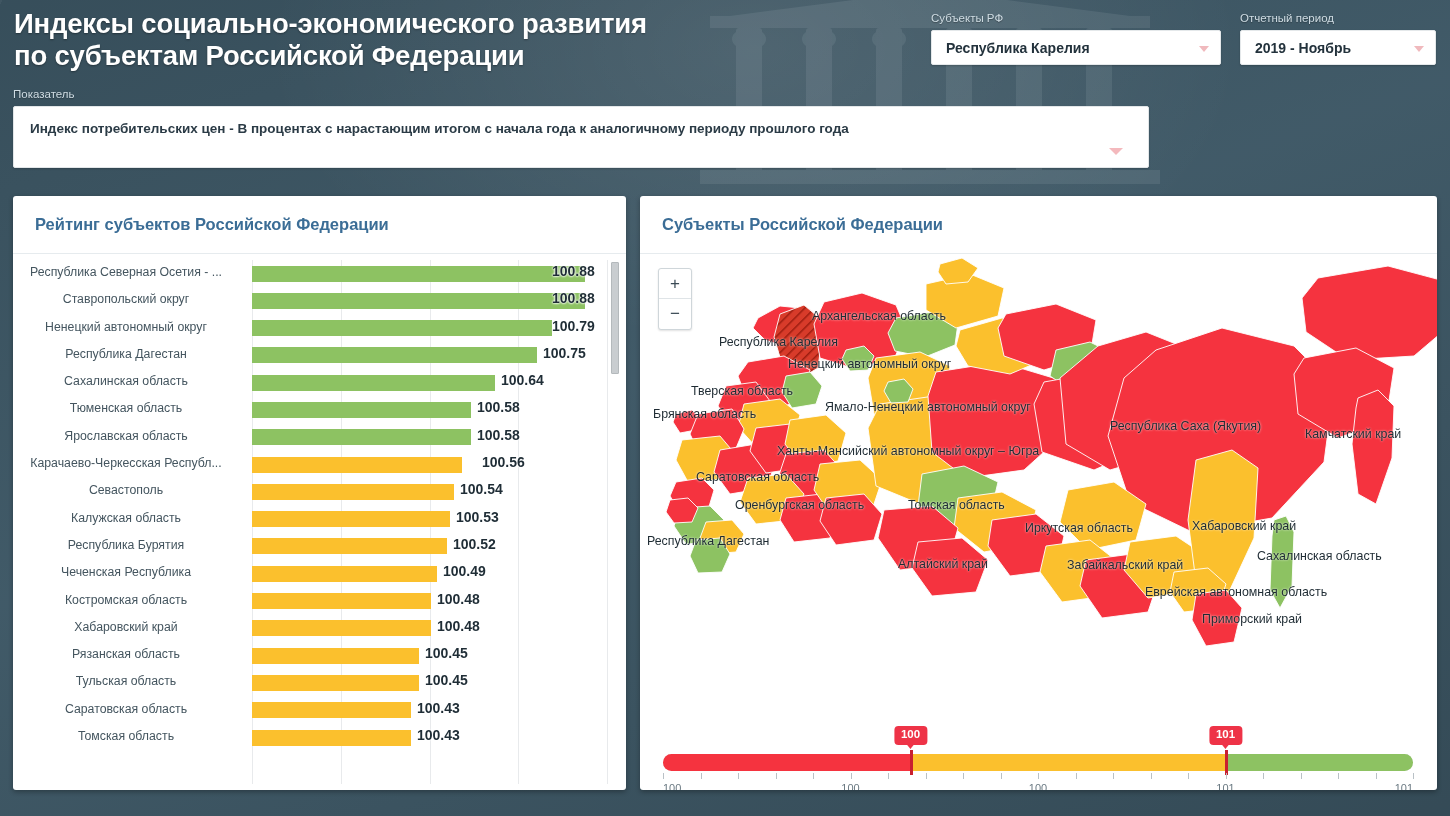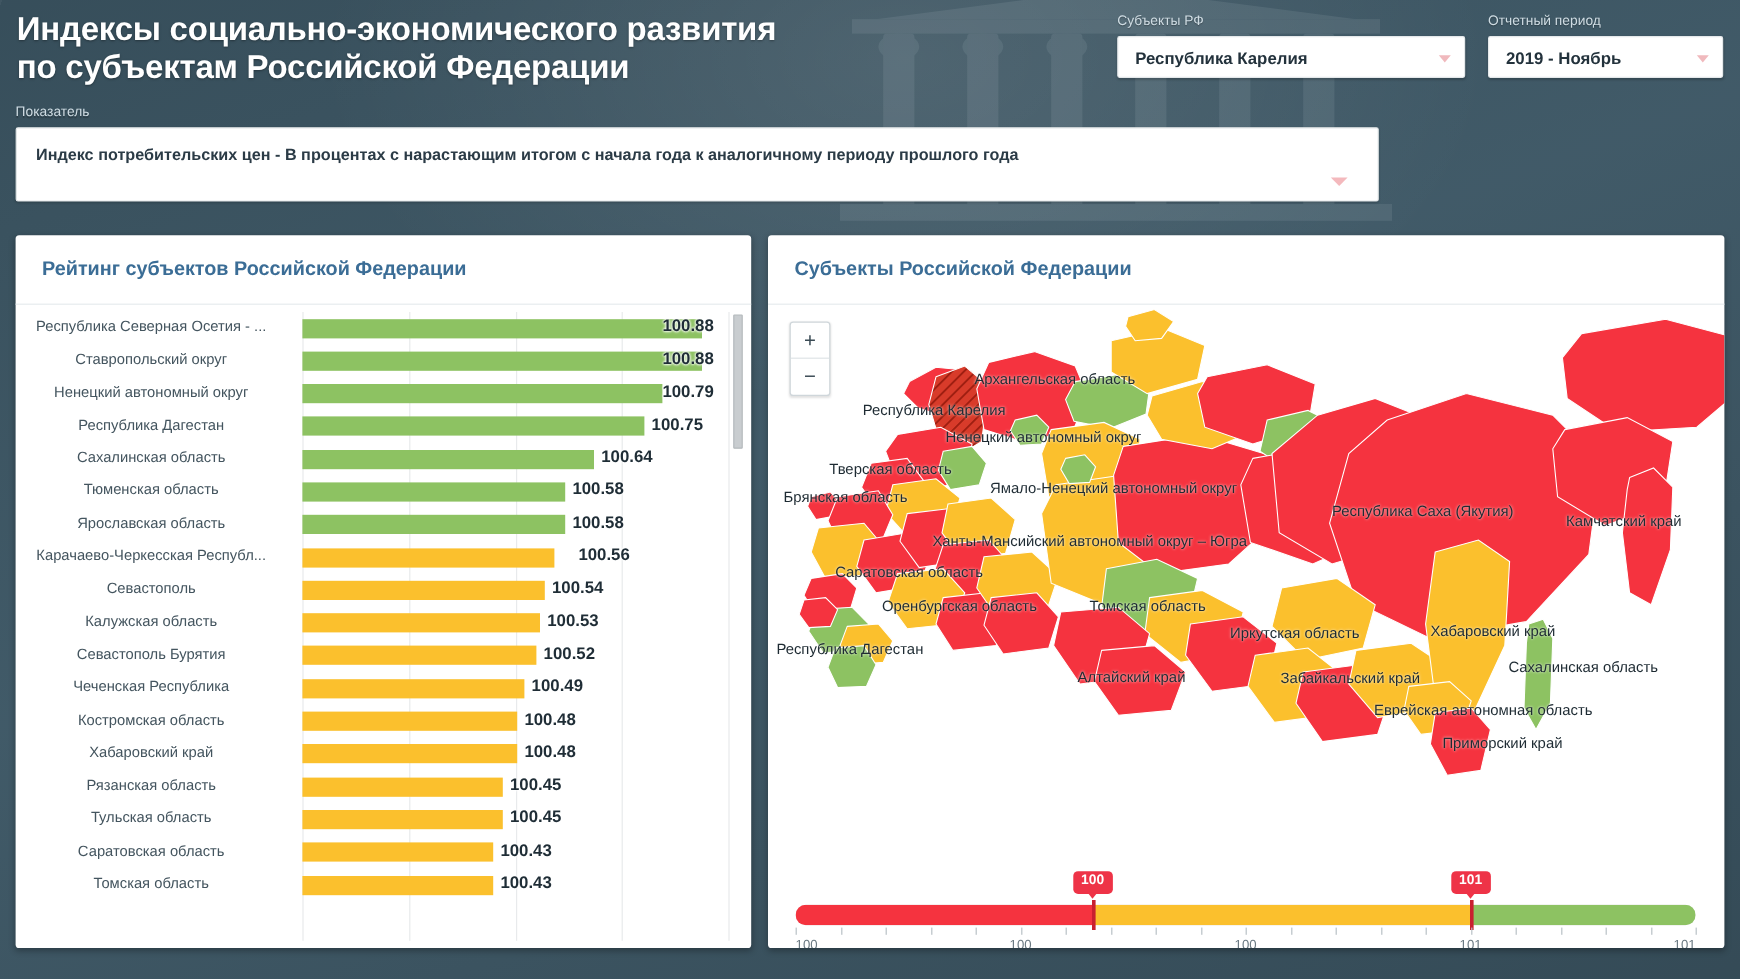--- a/index.html
+++ b/index.html
@@ -294,21 +294,21 @@
             <div class="lbl">Севастополь</div>
             <div class="bar" style="width: 202px; background: rgb(251, 192, 45);"></div>
             <div class="val" style="left: 447px;">100.54</div>
           </div>
           <div class="row">
             <div class="lbl">Калужская область</div>
             <div class="bar" style="width: 198px; background: rgb(251, 192, 45);"></div>
             <div class="val" style="left: 443px;">100.53</div>
           </div>
           <div class="row">
-            <div class="lbl">Севастополь Бурятия</div>
+            <div class="lbl">Республика Бурятия</div>
             <div class="bar" style="width: 195px; background: rgb(251, 192, 45);"></div>
             <div class="val" style="left: 440px;">100.52</div>
           </div>
           <div class="row">
             <div class="lbl">Чеченская Республика</div>
             <div class="bar" style="width: 185px; background: rgb(251, 192, 45);"></div>
             <div class="val" style="left: 430px;">100.49</div>
           </div>
           <div class="row">
             <div class="lbl">Костромская область</div>

